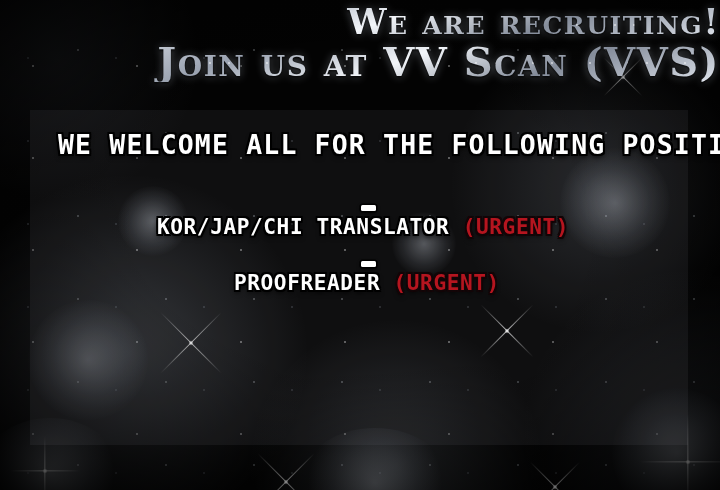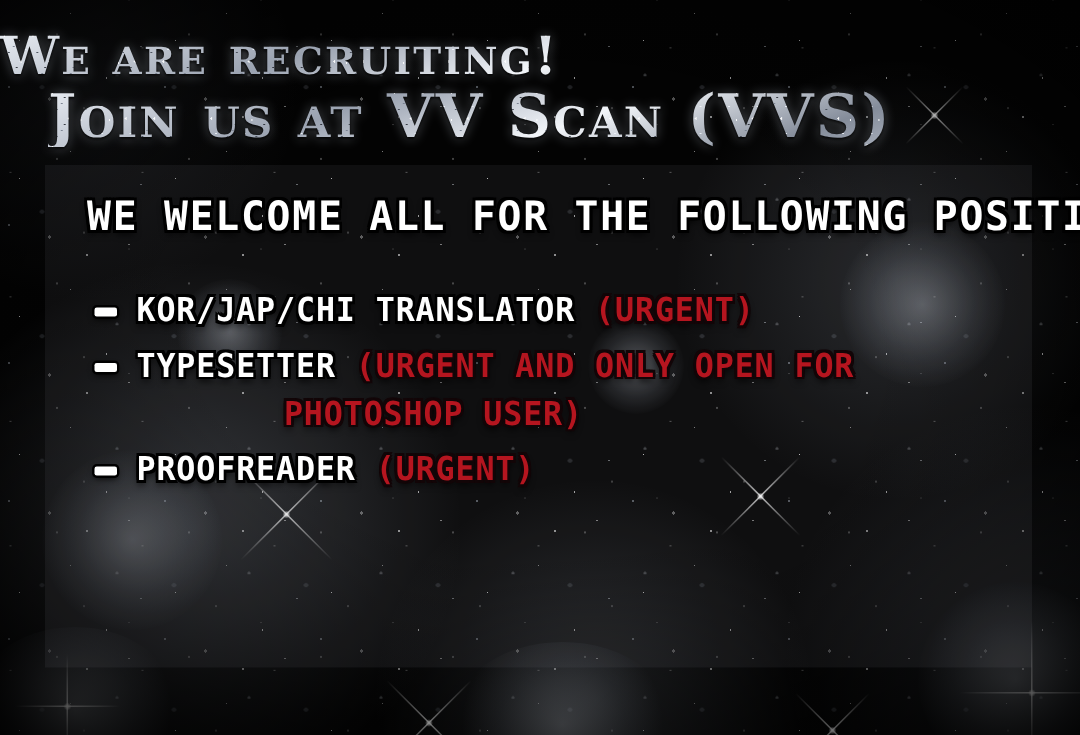--- a/index.html
+++ b/index.html
@@ -114,23 +114,24 @@
     width: 658px;
     height: 335px;
     background: rgba(150,156,168,0.085);
     pointer-events: none;
   }
 
   
   .headline {
     position: absolute;
     left: 0; right: 0;
-    top: 20px;
-    text-align: left;
+    top: 4px;
+    text-align: right;
     z-index: 6;
+    padding-left: 12px;
   }
   .headline-line {
     font-family: "DejaVu Serif", "Liberation Serif", serif;
     font-weight: 700;
     font-variant: small-caps;
     letter-spacing: 1.5px;
     line-height: 1.0;
     color: #cdd3dc;
     background-image:
       radial-gradient(1.1px 1.1px at 3px 4px,  rgba(255,255,255,0.98) 50%, transparent 51%),
@@ -173,22 +174,23 @@
   .positions {
     position: absolute;
     left: 58px;
     top: 192px;
     right: 34px;
     z-index: 6;
     list-style: none;
   }
   .position-row {
     display: flex;
-    align-items: flex-start;
+    align-items: center;
     margin-bottom: 5px;
+    flex-direction: column;
   }
   .dash-marker {
     flex: 0 0 auto;
     width: 15px;
     height: 6px;
     border-radius: 1.5px;
     background: #ffffff;
     margin: 13px 13px 0 5px;
     box-shadow: 0 0 0 1.6px #000, 0 2px 4px rgba(0,0,0,0.9);
   }
@@ -272,25 +274,20 @@
   <ul class="positions">
 
     <li class="position-row">
       <span class="dash-marker"></span>
       <span class="position-text"><span>KOR/JAP/CHI TRANSLATOR</span>
         <span class="urgent">(URGENT)</span></span>
     </li>
 
 
 
-    <li class="position-row">
-      <span class="dash-marker"></span>
-      <span class="position-text"><span>TYPESETTER</span>
-        <span class="urgent">(URGENT AND ONLY OPEN FOR</span><span class="urgent wrap-line">PHOTOSHOP USER)</span></span>
-    </li>
 
 
     <li class="position-row">
       <span class="dash-marker"></span>
       <span class="position-text"><span>PROOFREADER</span>
         <span class="urgent">(URGENT)</span></span>
     </li>
 
   </ul>
 

